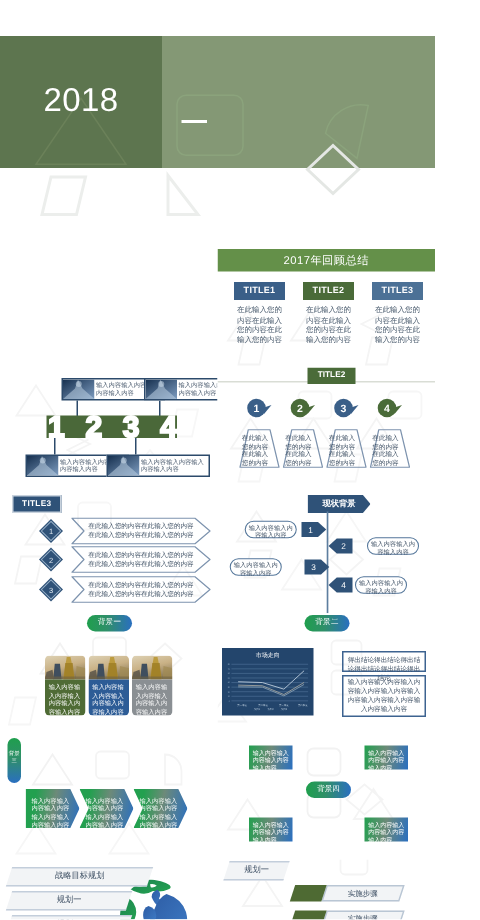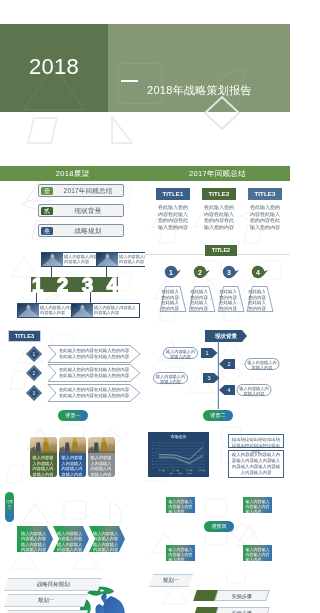--- a/index.html
+++ b/index.html
@@ -129,49 +129,27 @@
       <div class="cov-l"></div>
       <div class="cov-r"></div>
       <svg class="cov-deco" viewBox="0 0 290 88">
         <path d="M54 4 L84 48 L24 48 Z" fill="none" stroke="#6b8159" stroke-width="1"></path>
         <rect x="118" y="2" width="44" height="40" rx="6" fill="none" stroke="#8ba37c" stroke-width="1"></rect>
         <path d="M218 30 a24 24 0 0 1 24 -24 l0 36 z" fill="none" stroke="#8ba37c" stroke-width="1" transform="rotate(12 230 24)"></path>
       </svg>
     </div>
     <div class="cov-year">2018</div>
     <div class="cov-dash"></div>
-    <div class="cov-sub">2018年战略策划报告</div>
     <svg class="cov-deco" viewBox="0 0 290 163">
       <path d="M34 118 L57 118 L51 143 L28 143 Z" fill="none" stroke="#eceeec" stroke-width="2"></path>
       <path d="M112 117 L112 143 L132 143 Z" fill="none" stroke="#eceeec" stroke-width="2"></path>
       <path d="M222 97 L239 113 L222 129 L205 113 Z" fill="none" stroke="#e4e7e4" stroke-width="2"></path>
     </svg>
   </div>
 
-  <div class="slide half" style="left:0;top:163px">
-    <svg class="deco" viewBox="0 0 145 82">
-      <path d="M39 18 L52 38 L26 38 Z" fill="none" stroke="#f0f0f0" stroke-width="1.2"></path>
-      <path d="M39 48 L22 41 L39 34" fill="none" stroke="#f0f0f0" stroke-width="1.2"></path>
-      <path d="M36 58 L50 58 L46 76 L32 76 Z" fill="none" stroke="#f0f0f0" stroke-width="1.2"></path>
-      <path d="M118 24 L132 24 L128 42 L114 42 Z" fill="none" stroke="#f6f6f6" stroke-width="1.2"></path>
-    </svg>
-    <div class="gbar" style="top:3px">2018展望</div>
-    <div class="toc-item" style="top:21px">
-      <div class="toc-num" style="background:#699144">壹</div>
-      <div class="toc-lab">2017年回顾总结</div>
-    </div>
-    <div class="toc-item" style="top:41px">
-      <div class="toc-num" style="background:#3f6030">贰</div>
-      <div class="toc-lab">现状背景</div>
-    </div>
-    <div class="toc-item" style="top:61px">
-      <div class="toc-num" style="background:#33567d">叁</div>
-      <div class="toc-lab">战略规划</div>
-    </div>
-  </div>
 
   <div class="slide half" style="left:145px;top:163px">
     <svg class="deco" viewBox="0 0 145 82">
       <path d="M20 44 L33 64 L7 64 Z" fill="none" stroke="#f4f4f4" stroke-width="1.2"></path>
       <path d="M62 44 L75 64 L49 64 Z" fill="none" stroke="#f4f4f4" stroke-width="1.2"></path>
       <path d="M18 62 L32 62 L28 80 L14 80 Z" fill="none" stroke="#f4f4f4" stroke-width="1.2"></path>
       <path d="M103 62 L117 62 L113 80 L99 80 Z" fill="none" stroke="#f4f4f4" stroke-width="1.2"></path>
       <path d="M110 46 L96 53 L110 60" fill="none" stroke="#f4f4f4" stroke-width="1.2"></path>
     </svg>
     <div class="gbar" style="top:3px">2017年回顾总结</div>

